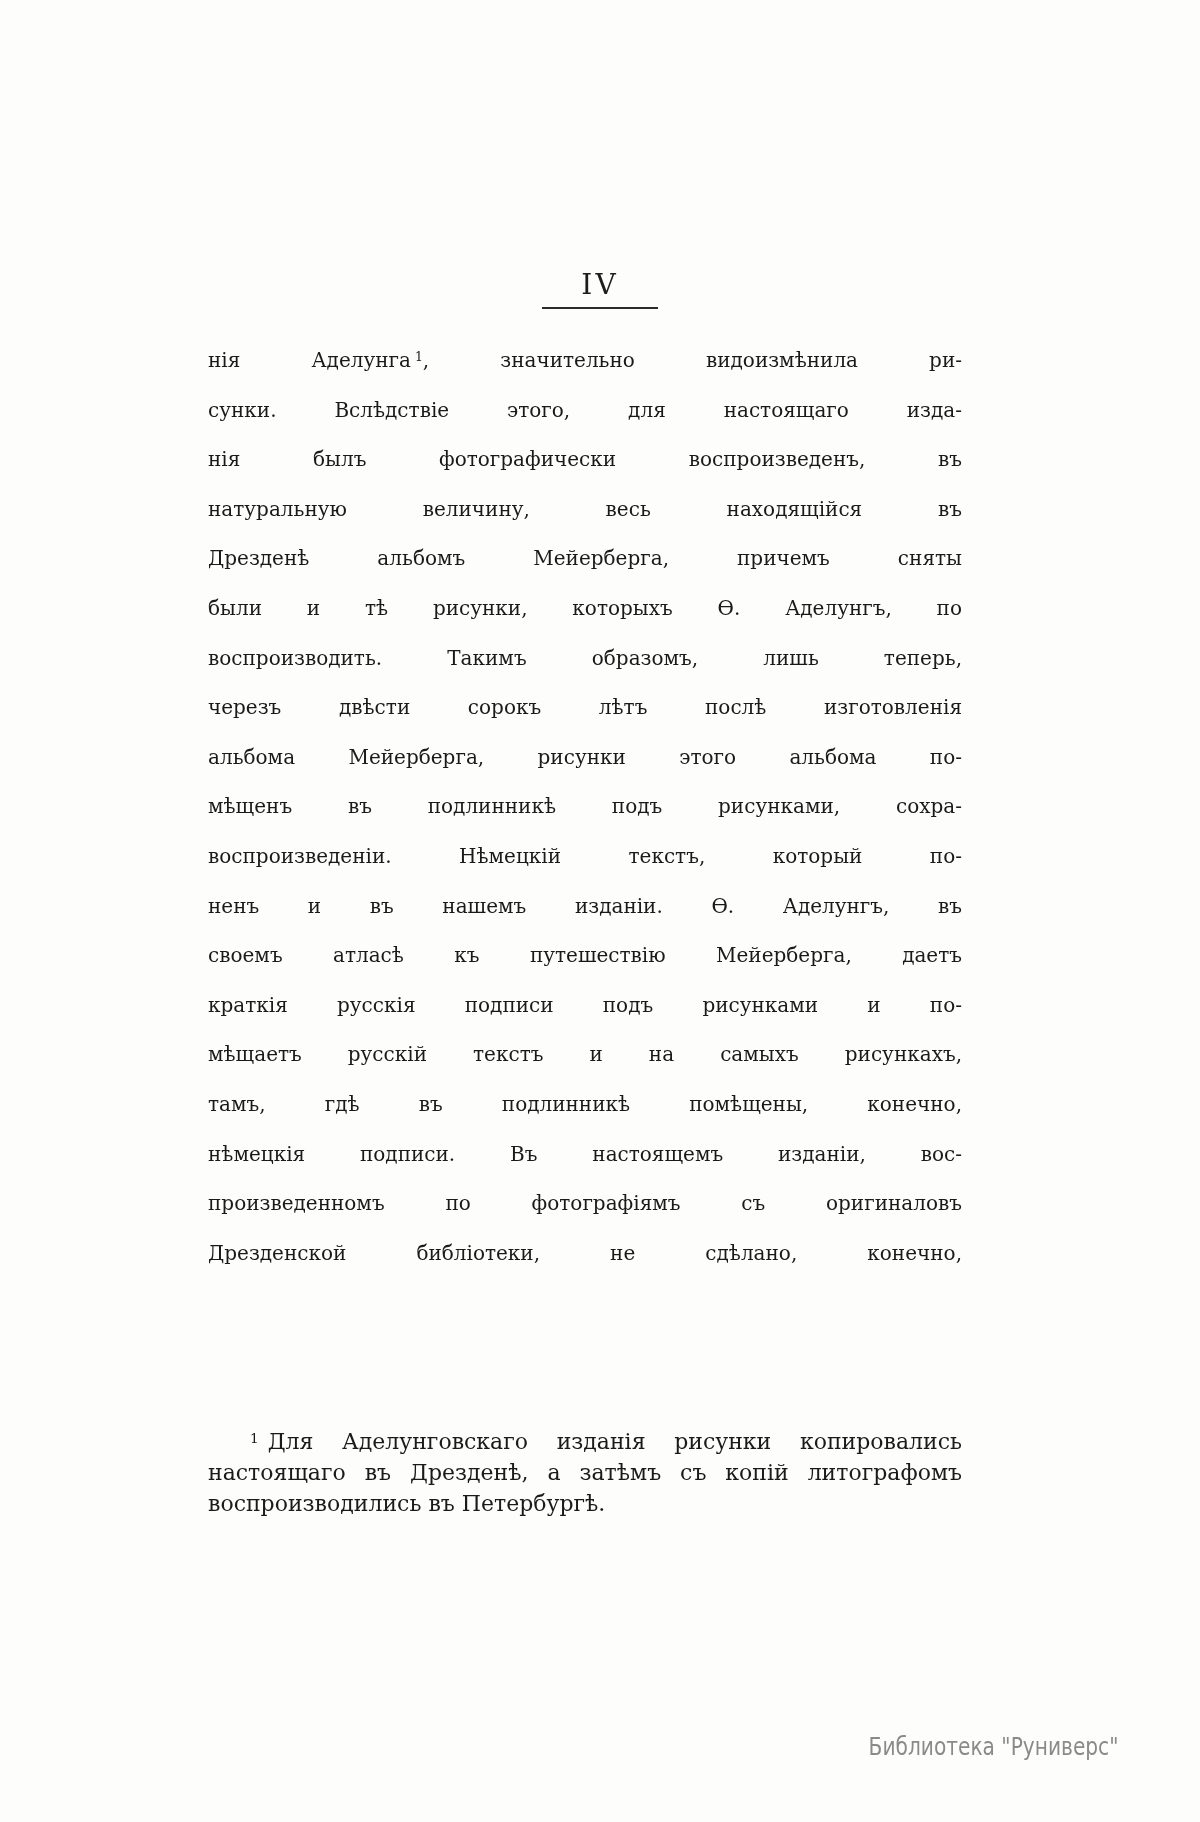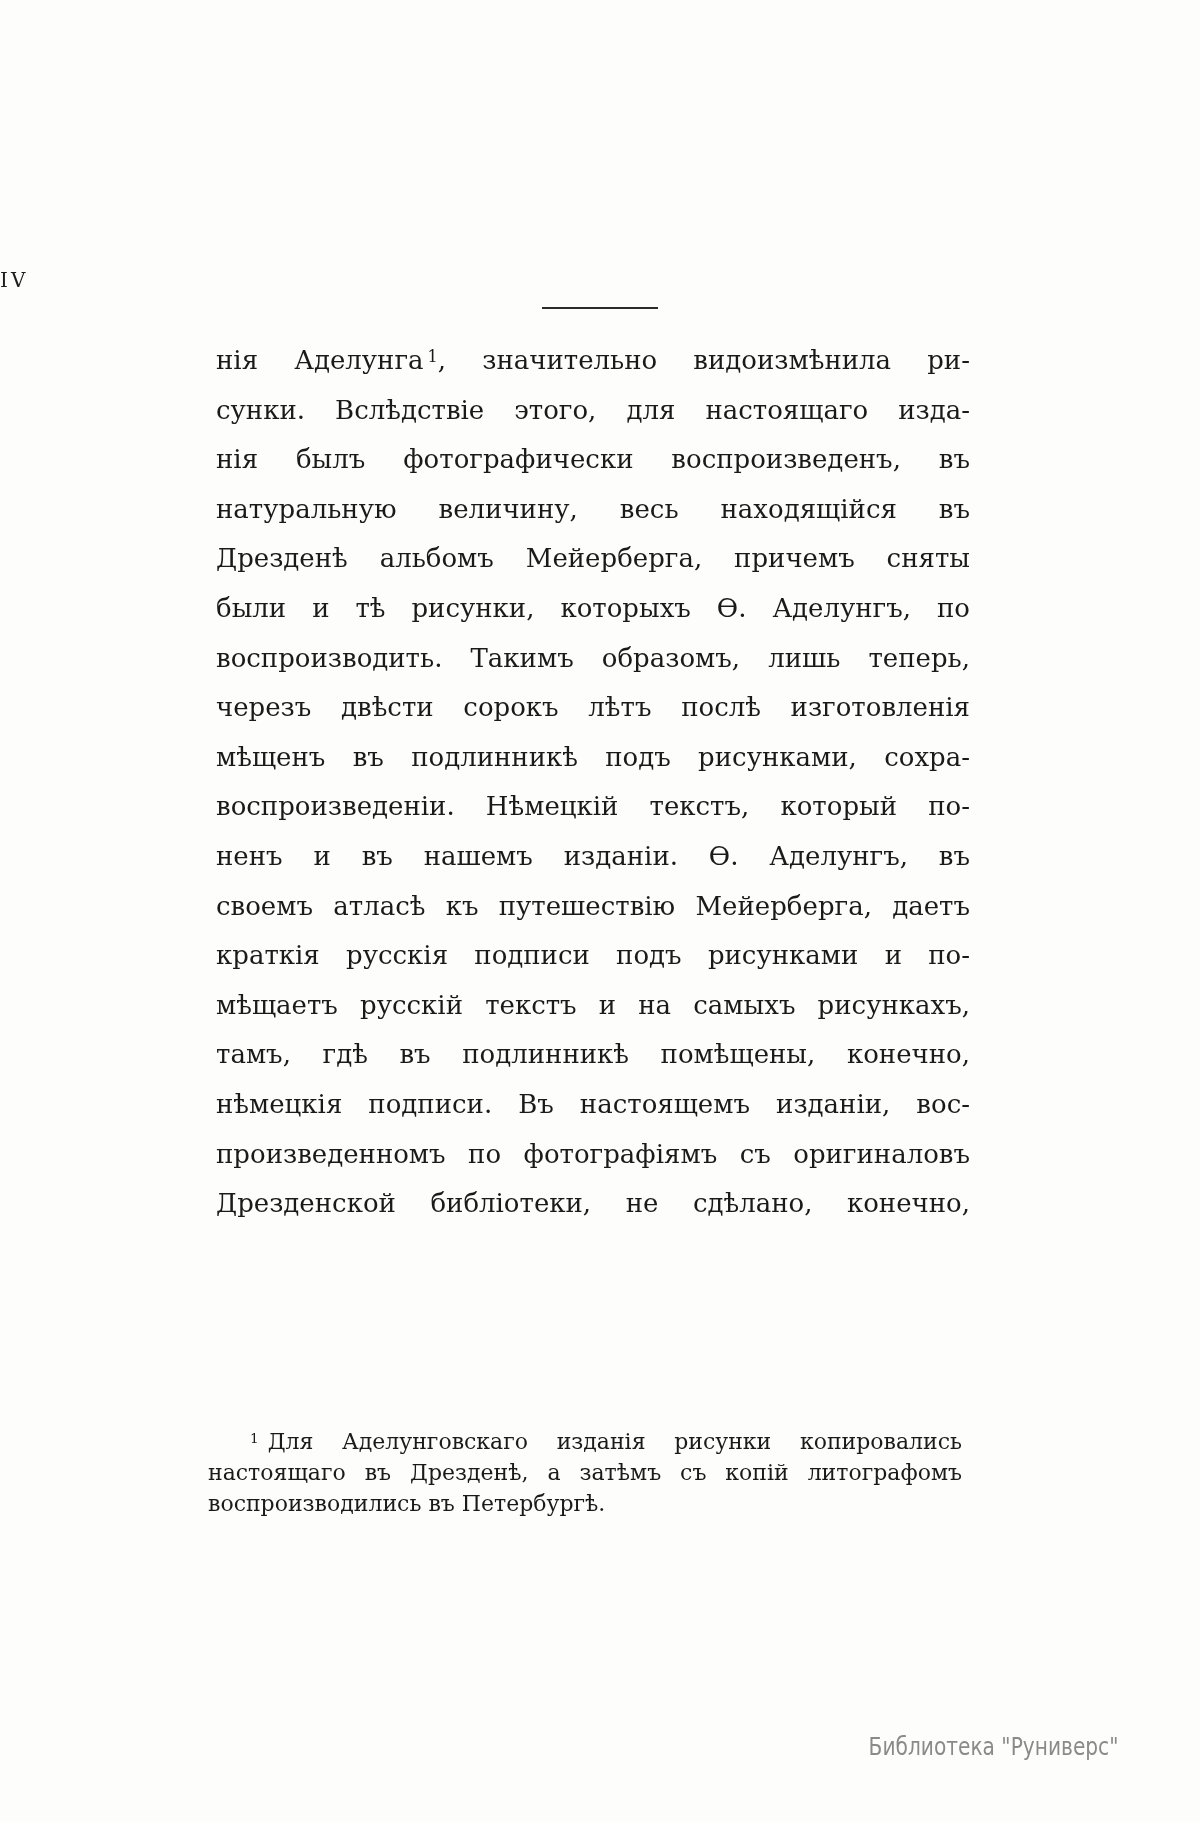--- a/index.html
+++ b/index.html
@@ -10,42 +10,41 @@
     background: #fdfdfc;
     overflow: hidden;
     font-family: "DejaVu Serif", serif;
     color: #1a1a1a;
   }
   .page-number {
     position: absolute;
     top: 268px;
     left: 0;
     right: 0;
-    text-align: left;
-    font-size: 20px;
+    text-align: center;
+    font-size: 28px;
     letter-spacing: 3px;
     color: #1d1d1d;
   }
   .header-rule {
     position: absolute;
     top: 307px;
     left: 50%;
     margin-left: -58px;
     width: 116px;
     height: 2px;
     background: #2b2b2b;
   }
   .body-text {
     position: absolute;
     top: 336px;
     left: 208px;
     width: 754px;
-    font-size: 26px;
+    font-size: 20px;
     line-height: 49.6px;
-    margin-left: 8px;
   }
   .line {
     text-align: justify;
     text-align-last: justify;
     white-space: normal;
   }
   .body-text sup, .footnote sup {
     font-size: 0.62em;
     line-height: 0;
     position: relative;
@@ -87,20 +86,21 @@
 
   <main class="body-text">
     <div class="line"><span>нія Аделунга</span><sup>1</sup><span>, значительно видоизмѣнила ри-</span></div>
     <div class="line">сунки. Вслѣдствіе этого, для настоящаго изда-</div>
     <div class="line">нія былъ фотографически воспроизведенъ, въ</div>
     <div class="line">натуральную величину, весь находящійся въ</div>
     <div class="line">Дрезденѣ альбомъ Мейерберга, причемъ сняты</div>
     <div class="line">были и тѣ рисунки, которыхъ Ѳ. Аделунгъ, по</div>
     <div class="line">воспроизводить. Такимъ образомъ, лишь теперь,</div>
     <div class="line">черезъ двѣсти сорокъ лѣтъ послѣ изготовленія</div>
+    <div class="line">альбома Мейерберга, рисунки этого альбома по-</div>
     <div class="line">мѣщенъ въ подлинникѣ подъ рисунками, сохра-</div>
     <div class="line">воспроизведеніи. Нѣмецкій текстъ, который по-</div>
     <div class="line">ненъ и въ нашемъ изданіи. Ѳ. Аделунгъ, въ</div>
     <div class="line">своемъ атласѣ къ путешествію Мейерберга, даетъ</div>
     <div class="line">краткія русскія подписи подъ рисунками и по-</div>
     <div class="line">мѣщаетъ русскій текстъ и на самыхъ рисункахъ,</div>
     <div class="line">тамъ, гдѣ въ подлинникѣ помѣщены, конечно,</div>
     <div class="line">нѣмецкія подписи. Въ настоящемъ изданіи, вос-</div>
     <div class="line">произведенномъ по фотографіямъ съ оригиналовъ</div>
     <div class="line">Дрезденской библіотеки, не сдѣлано, конечно,</div>

